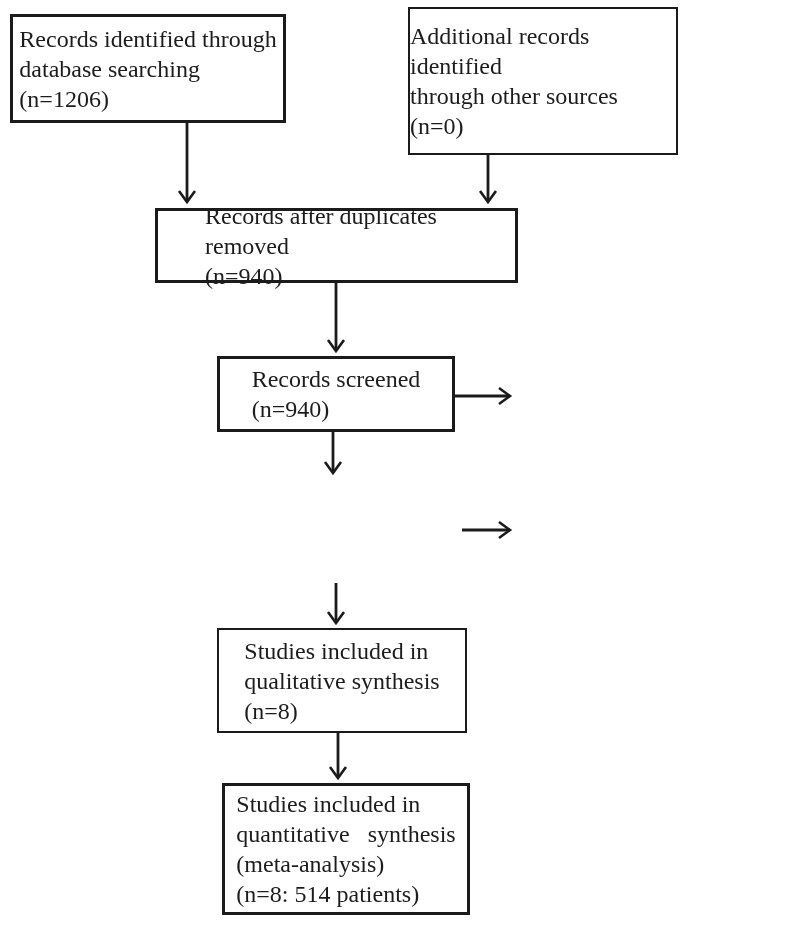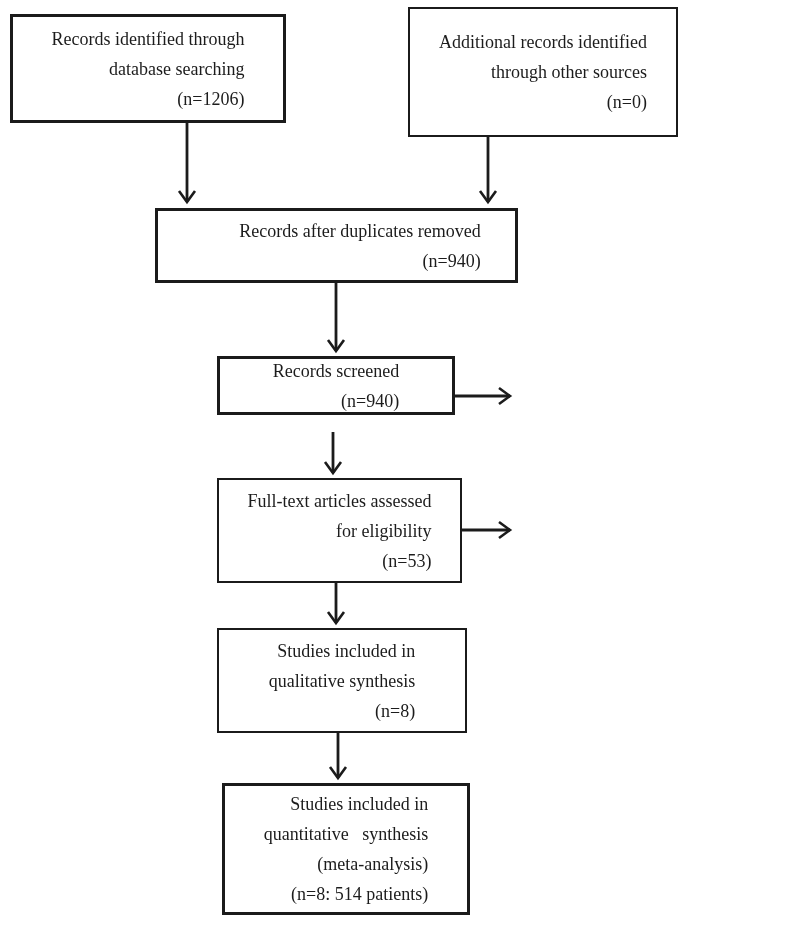--- a/index.html
+++ b/index.html
@@ -16,31 +16,31 @@
     font-family: "Liberation Serif", "DejaVu Serif", serif;
   }
   .box {
     position: absolute;
     box-sizing: border-box;
     border: 2.5px solid #1b1b1b;
     background: #ffffff;
     display: flex;
     align-items: center;
     justify-content: center;
-    text-align: right;
-    font-size: 18px;
+    text-align: left;
+    font-size: 24px;
     line-height: 30px;
     color: #1c1c1c;
     white-space: pre-wrap;
   }
   
   #box-identified      { left: 10px;  top: 14px;  width: 276px; height: 109px; border-width: 3px; }
-  #box-additional      { left: 408px; top: 7px;   width: 270px; height: 130px; border-width: 2.5px; }
+  #box-additional      { left: 408px; top: 7px;   width: 270px; height: 148px; border-width: 2.5px; }
   #box-deduplicated    { left: 155px; top: 208px; width: 363px; height: 75px;  border-width: 3px; padding-left: 47px; }
-  #box-screened        { left: 217px; top: 356px; width: 238px; height: 59px;  border-width: 3px; }
+  #box-screened        { left: 217px; top: 356px; width: 238px; height: 76px;  border-width: 3px; }
   #box-records-excluded{ left: 515px; top: 357px; width: 262px; height: 70px;  border-width: 2px; }
   #box-fulltext        { left: 217px; top: 478px; width: 245px; height: 105px; border-width: 2.5px; }
   #box-fulltext-excluded{ left: 515px; top: 485px; width: 263px; height: 247px; border-width: 2px; }
   #box-qualitative     { left: 217px; top: 628px; width: 250px; height: 105px; border-width: 2.5px; }
   #box-quantitative    { left: 222px; top: 783px; width: 248px; height: 132px; border-width: 3px; }
 
   #arrow-layer {
     position: absolute;
     left: 0; top: 0;
     width: 790px;
@@ -82,23 +82,20 @@
 through other sources
 (n=0)</div>
 
   <div class="box" id="box-deduplicated">Records after duplicates removed
 (n=940)</div>
 
   <div class="box" id="box-screened">Records screened
 (n=940)</div>
 
 
-  <div class="box" id="box-fulltext">Full-text articles assessed
-for eligibility
-(n=53)</div>
 
 
   <div class="box" id="box-qualitative">Studies included in
 qualitative synthesis
 (n=8)</div>
 
   <div class="box" id="box-quantitative">Studies included in
 quantitative   synthesis
 (meta-analysis)
 (n=8: 514 patients)</div>

